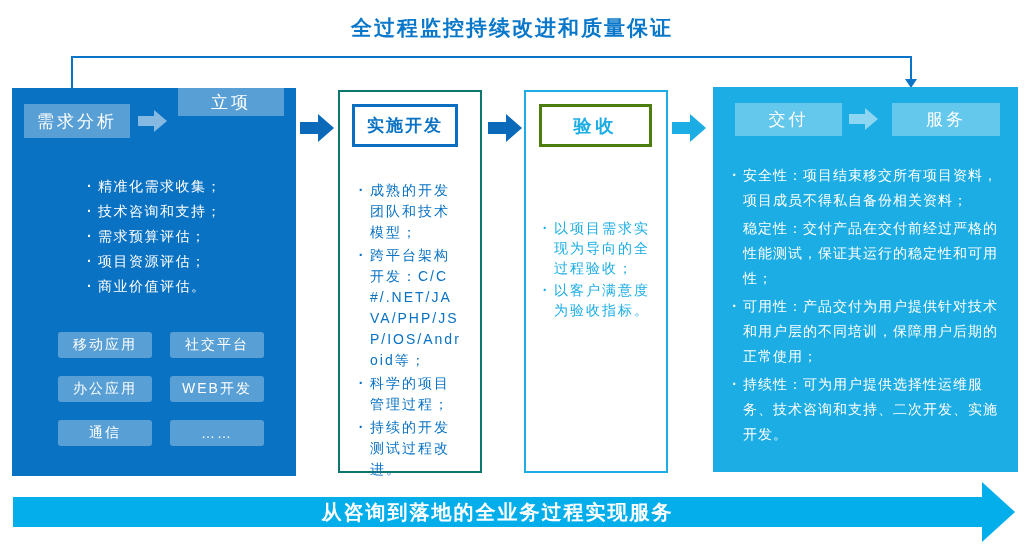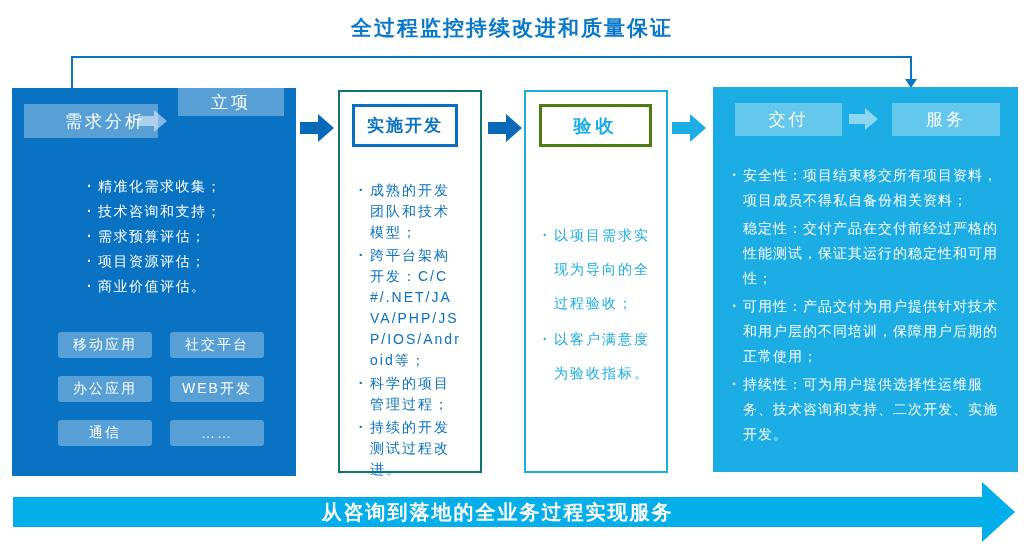--- a/index.html
+++ b/index.html
@@ -22,21 +22,21 @@
   .panel{position:absolute;box-sizing:border-box;}
   .panel1{left:12px;top:88px;width:284px;height:388px;background:#0a72c3;}
   .panel2{left:338px;top:90px;width:144px;height:383px;background:#fff;border:2px solid #0f766e;}
   .panel3{left:524px;top:90px;width:144px;height:383px;background:#fff;border:2px solid #1bade4;}
   .panel4{left:713px;top:87px;width:305px;height:385px;background:#1bade4;}
   
   .tab{
     position:absolute;display:flex;align-items:center;justify-content:center;
     background:rgba(255,255,255,.32);color:#fff;font-size:17px;letter-spacing:3px;
   }
-  .p1-tab1{left:12px;top:16px;width:106px;height:34px;padding-left:28px;}
+  .p1-tab1{left:12px;top:16px;width:106px;height:34px;}
   .p1-tab2{left:166px;top:0;width:106px;height:28px;}
   .p4-tab1{left:22px;top:16px;width:107px;height:33px;}
   .p4-tab2{left:179px;top:16px;width:108px;height:33px;}
   
   .mini-arrow{position:absolute;display:flex;align-items:center;height:22px;color:rgba(255,255,255,.5);}
   .p1-mini{left:126px;top:22px;}
   .p4-mini{left:136px;top:21px;}
   .mini-arrow .stem{width:16px;height:10px;background:currentColor;}
   .mini-arrow .head{width:0;height:0;border-top:11px solid transparent;border-bottom:11px solid transparent;border-left:13px solid currentColor;}
   
@@ -48,21 +48,21 @@
   .p3-box{left:13px;top:12px;width:113px;height:43px;border:3px solid #4d7c0f;color:#1bade4;font-size:18px;letter-spacing:4px;}
   
   .blist{position:absolute;margin:0;padding:0;list-style:none;}
   .blist li{display:flex;}
   .blist li::before{content:"\00B7";flex:0 0 16px;text-align:center;font-weight:bold;}
   .blist li.no-marker::before{content:"";}
   .p1-list{left:70px;top:86px;color:#fff;font-size:14px;line-height:25px;letter-spacing:1.5px;}
   .p2-list{left:14px;top:88px;color:#0a72c3;font-size:14px;line-height:21px;letter-spacing:2px;}
   .p2-list .txt{width:92px;word-break:break-all;}
   .p2-list li{margin-bottom:2px;}
-  .p3-list{left:12px;top:126px;color:#1bade4;font-size:14px;line-height:34px;letter-spacing:2px;}
+  .p3-list{left:12px;top:126px;color:#1bade4;font-size:14px;line-height:20px;letter-spacing:2px;}
   .p3-list .txt{width:97px;}
   .p3-list li{margin-bottom:2px;}
   .p4-list{left:14px;top:76px;color:#fff;font-size:14px;line-height:25px;letter-spacing:1px;}
   .p4-list .txt{width:258px;}
   .p4-list li{margin-bottom:3px;}
   
   .tag-grid{position:absolute;left:46px;top:244px;display:grid;grid-template-columns:94px 94px;column-gap:15px;row-gap:12px;gap:18px;}
   .tag{
     height:26px;border-radius:3px;background:rgba(255,255,255,.32);
     color:#fff;font-size:14px;letter-spacing:2px;display:flex;align-items:center;justify-content:center;

